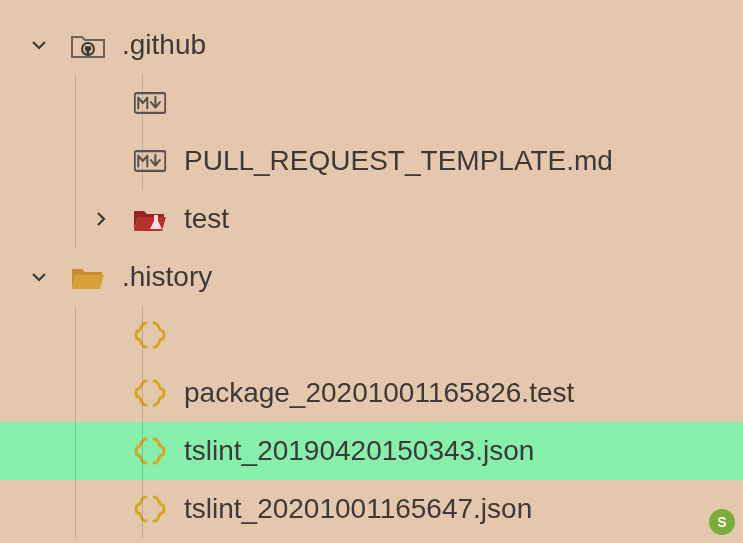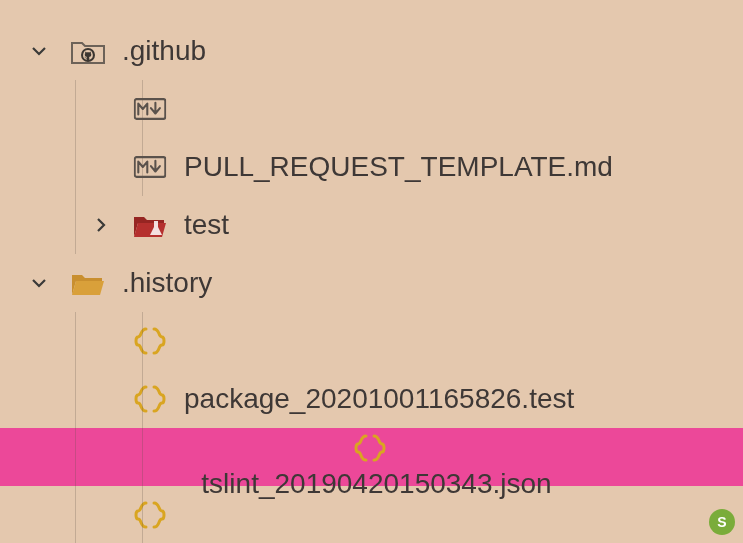--- a/index.html
+++ b/index.html
@@ -3,28 +3,28 @@
   <meta charset="utf-8">
   <style>
     * { margin:0; padding:0; box-sizing:border-box; }
     body {
       width: 743px; height: 543px;
       background: #e4c8ae;
       font-family: "Segoe UI", Arial, sans-serif;
       font-size: 28px; color: #3e3836;
       overflow: hidden; position: relative;
     }
-    .tree { position: relative; padding-top: 22px; }
+    .tree { position: relative; padding-top: 16px; }
     .row {
       display: flex; align-items: center;
       height: 58px; width: 100%;
       padding-left: 10px;
       position: relative;
     }
-    .row.selected { background: #ec4899; flex-direction: column; }
+    .row.selected { background: #86efac; }
     .guide { position: absolute; top:0; bottom:0; width:1px; background: rgba(90,80,70,0.25); }
     .g1 { left: 75px; }
     .g2 { left: 142px; }
     .spacer { display:inline-block; }
     .s-chev { width: 58px; display:flex; align-items:center; justify-content:center; }
     .s-indent { width: 62px; }
     .chev svg { width: 24px; height: 24px; stroke: #3a3a38; stroke-width:2.2; fill:none; }
     .ico { width: 40px; height: 40px; display:flex; align-items:center; justify-content:center; margin-right: 14px; flex:0 0 40px; }
     .ico svg { width: 36px; height: 36px; }
     .name { white-space: nowrap; }
@@ -159,18 +159,19 @@
       <div class="guide g1"></div>
       <div class="guide g2"></div>
       <span class="spacer s-indent"></span>
       <span class="spacer s-chev chev"></span>
       <span class="ico">
         <svg viewBox="0 0 36 36">
           <path d="M14 6 C8 6 10 14 6 14 M6 22 C10 22 8 30 14 30 M6 14 C6 14 4 14 4 18 C4 22 6 22 6 22" fill="none" stroke="#d9a521" stroke-width="3" stroke-linecap="round"></path>
           <path d="M22 6 C28 6 26 14 30 14 M30 22 C26 22 28 30 22 30 M30 14 C30 14 32 14 32 18 C32 22 30 22 30 22" fill="none" stroke="#d9a521" stroke-width="3" stroke-linecap="round"></path>
         </svg>
       </span>
+      <span class="name">tslint_20201001165647.json</span>
     </div>
   </div>
 
 <div class="watermark">
   <span class="logo">S</span>
 </div>
 
 </body></html>

